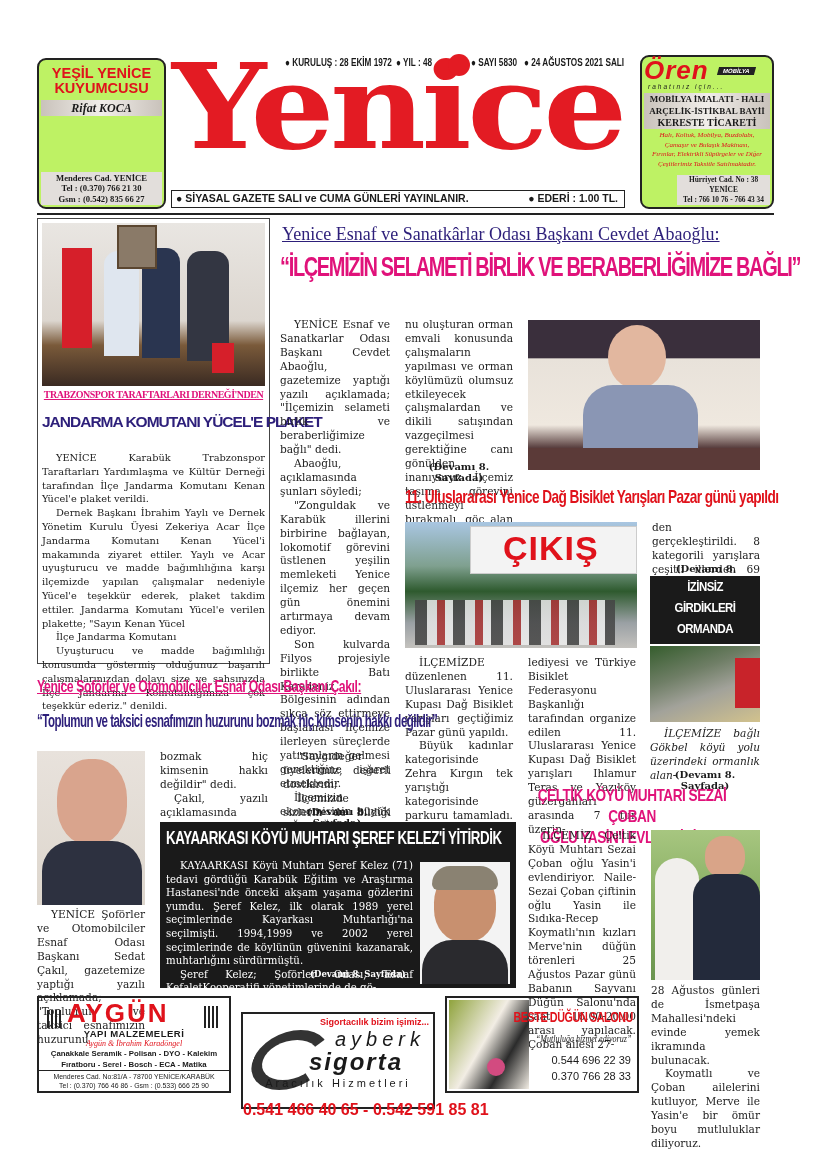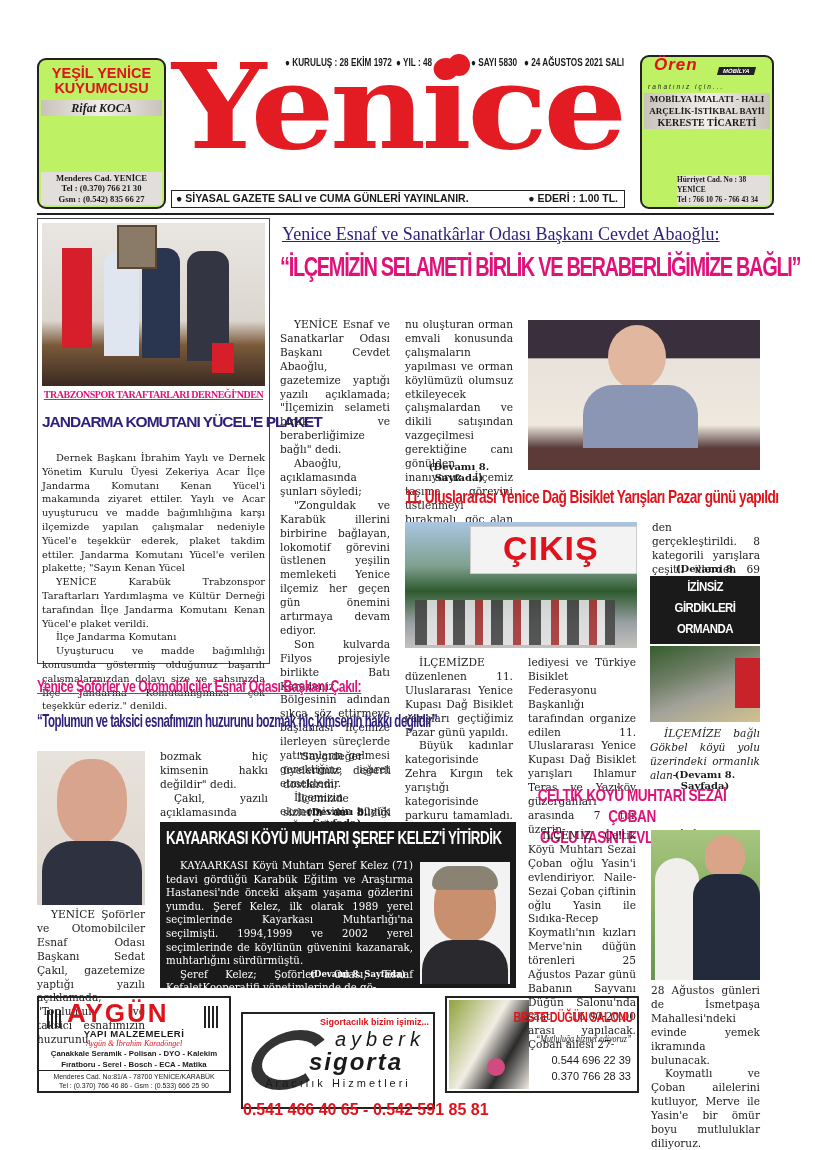--- a/index.html
+++ b/index.html
@@ -44,51 +44,57 @@
 <div class="abs mhinfo" style="left:471px;top:56px;">● SAYI 5830</div>
 <div class="abs mhinfo" style="left:524px;top:56px;">● 24 AĞUSTOS 2021 SALI</div>
 
 <div class="abs" style="left:171px;top:190px;width:452px;height:16px;border:1.5px solid #222;">
   <span class="sans" style="position:absolute;left:4px;top:1px;font-weight:bold;font-size:10.5px;white-space:nowrap;">● SİYASAL GAZETE SALI ve CUMA GÜNLERİ YAYINLANIR.</span>
   <span class="sans" style="position:absolute;right:6px;top:1px;font-weight:bold;font-size:10.5px;white-space:nowrap;">● EDERİ : 1.00 TL.</span>
 </div>
 
 <div class="abs adbox" style="left:640px;top:55px;width:130px;height:150px;">
   <div style="position:relative;height:26px;">
-    <span class="sans redt" style="position:absolute;left:12px;top:-2px;font-weight:bold;font-style:italic;font-size:17px;letter-spacing:1px;">Ören</span>
+    <span class="sans redt" style="position:absolute;left:2px;top:-2px;font-weight:bold;font-style:italic;font-size:26px;letter-spacing:1px;">Ören</span>
     <span class="sans" style="position:absolute;left:76px;top:10px;background:#222;color:#fff;font-size:6px;font-weight:bold;padding:1px 5px;transform:skewX(-15deg);">MOBİLYA</span>
   </div>
   <div class="sans" style="font-style:italic;font-size:6.5px;letter-spacing:2px;margin-left:6px;line-height:8px;">rahatınız için...</div>
   <div class="serif" style="margin:2px 2px 0;background:linear-gradient(90deg,#c9c2bb,#f1eeea,#c9c2bb);text-align:center;font-weight:bold;font-size:9px;line-height:12px;">
     <div>MOBİLYA İMALATI - HALI</div>
     <div>ARÇELİK-İSTİKBAL BAYİİ</div>
     <div style="font-size:10px;">KERESTE TİCARETİ</div>
   </div>
-  <div class="serif" style="position:absolute;left:2px;right:2px;bottom:2px;background:#e2dedb;font-weight:bold;font-size:7.4px;line-height:10px;margin-left:33px;">
+  <div class="serif redt" style="text-align:center;font-style:italic;font-size:7px;line-height:9.5px;margin-top:2px;">
+    <div>Halı, Koltuk, Mobilya, Buzdolabı,</div>
+    <div>Çamaşır ve Bulaşık Makinası,</div>
+    <div>Fırınlar, Elektrikli Süpürgeler ve Diğer</div>
+    <div>Çeşitlerimiz Taksitle Satılmaktadır.</div>
+  </div>
+  <div class="serif" style="position:absolute;left:2px;right:2px;bottom:2px;background:#e2dedb;text-align:center;font-weight:bold;font-size:7.4px;line-height:10px;margin-left:33px;">
     <div>Hürriyet Cad. No : 38 YENİCE</div>
     <div>Tel : 766 10 76 - 766 43 34</div>
   </div>
 </div>
 
 <div class="rule" style="left:37px;top:213px;width:737px;height:2px;"></div>
 
 <div class="abs" style="left:37px;top:218px;width:231px;height:444px;border:1px solid #444;">
   <div class="photo" style="left:4px;top:4px;width:223px;height:163px;background:linear-gradient(180deg,#e9e6e2 0%,#dcd6cf 60%,#7a5a3a 75%,#3a2a22 100%);">
     <div style="position:absolute;left:20px;top:25px;width:30px;height:100px;background:#d61f2a;"></div>
     <div style="position:absolute;left:62px;top:28px;width:35px;height:105px;background:#dfe6ef;border-radius:14px 14px 0 0;"></div>
     <div style="position:absolute;left:100px;top:25px;width:38px;height:110px;background:#2a3550;border-radius:14px 14px 0 0;"></div>
     <div style="position:absolute;left:145px;top:28px;width:42px;height:110px;background:#333642;border-radius:14px 14px 0 0;"></div>
     <div style="position:absolute;left:75px;top:2px;width:36px;height:40px;background:#8a7a68;border:2px solid #5b4630;"></div>
     <div style="position:absolute;left:170px;top:120px;width:22px;height:30px;background:#d61f2a;"></div>
   </div>
   <div class="serif pink" style="position:absolute;left:4px;top:170px;width:223px;text-align:center;font-weight:bold;font-size:10px;text-decoration:underline;letter-spacing:-0.5px;white-space:nowrap;">TRABZONSPOR TARAFTARLARI DERNEĞİ'NDEN</div>
   <div class="sans purple" style="position:absolute;left:4px;top:194px;width:223px;text-align:center;font-weight:bold;font-size:15.5px;letter-spacing:-1px;white-space:nowrap;">JANDARMA KOMUTANI YÜCEL'E PLAKET</div>
   <div class="txt" style="position:absolute;left:4px;top:232px;width:223px;font-size:9.8px;line-height:13.8px;">
+    <p>YENİCE Karabük Trabzonspor Taraftarları Yardımlaşma ve Kültür Derneği tarafından İlçe Jandarma Komutanı Kenan Yücel'e plaket verildi.</p>
     <p>Dernek Başkanı İbrahim Yaylı ve Dernek Yönetim Kurulu Üyesi Zekeriya Acar İlçe Jandarma Komutanı Kenan Yücel'i makamında ziyaret ettiler. Yaylı ve Acar uyuşturucu ve madde bağımlılığına karşı ilçemizde yapılan çalışmalar nedeniyle Yücel'e teşekkür ederek, plaket takdim ettiler. Jandarma Komutanı Yücel'e verilen plakette; "Sayın Kenan Yücel</p>
-    <p>YENİCE Karabük Trabzonspor Taraftarları Yardımlaşma ve Kültür Derneği tarafından İlçe Jandarma Komutanı Kenan Yücel'e plaket verildi.</p>
     <p>İlçe Jandarma Komutanı</p>
     <p>Uyuşturucu ve madde bağımlılığı konusunda göstermiş olduğunuz başarılı çalışmalarınızdan dolayı size ve şahsınızda İlçe Jandarma Komutanlığımıza çok teşekkür ederiz." denildi.</p>
   </div>
 </div>
 
 <div class="abs serif purple" style="left:282px;top:224px;font-size:18px;text-decoration:underline;white-space:nowrap;">Yenice Esnaf ve Sanatkârlar Odası Başkanı Cevdet Abaoğlu:</div>
 <div class="abs sans pink" style="left:280px;top:252px;font-weight:bold;font-size:27px;letter-spacing:-1.8px;white-space:nowrap;transform:scaleX(0.74);transform-origin:left top;">“İLÇEMİZİN SELAMETİ BİRLİK VE BERABERLİĞİMİZE BAĞLI”</div>
 
 <div class="abs txt" style="left:280px;top:318px;width:110px;">
   <p>YENİCE Esnaf ve Sanatkarlar Odası Başkanı Cevdet Abaoğlu, gazetemize yaptığı yazılı açıklamada; "İlçemizin selameti birlik ve beraberliğimize bağlı" dedi.</p>

